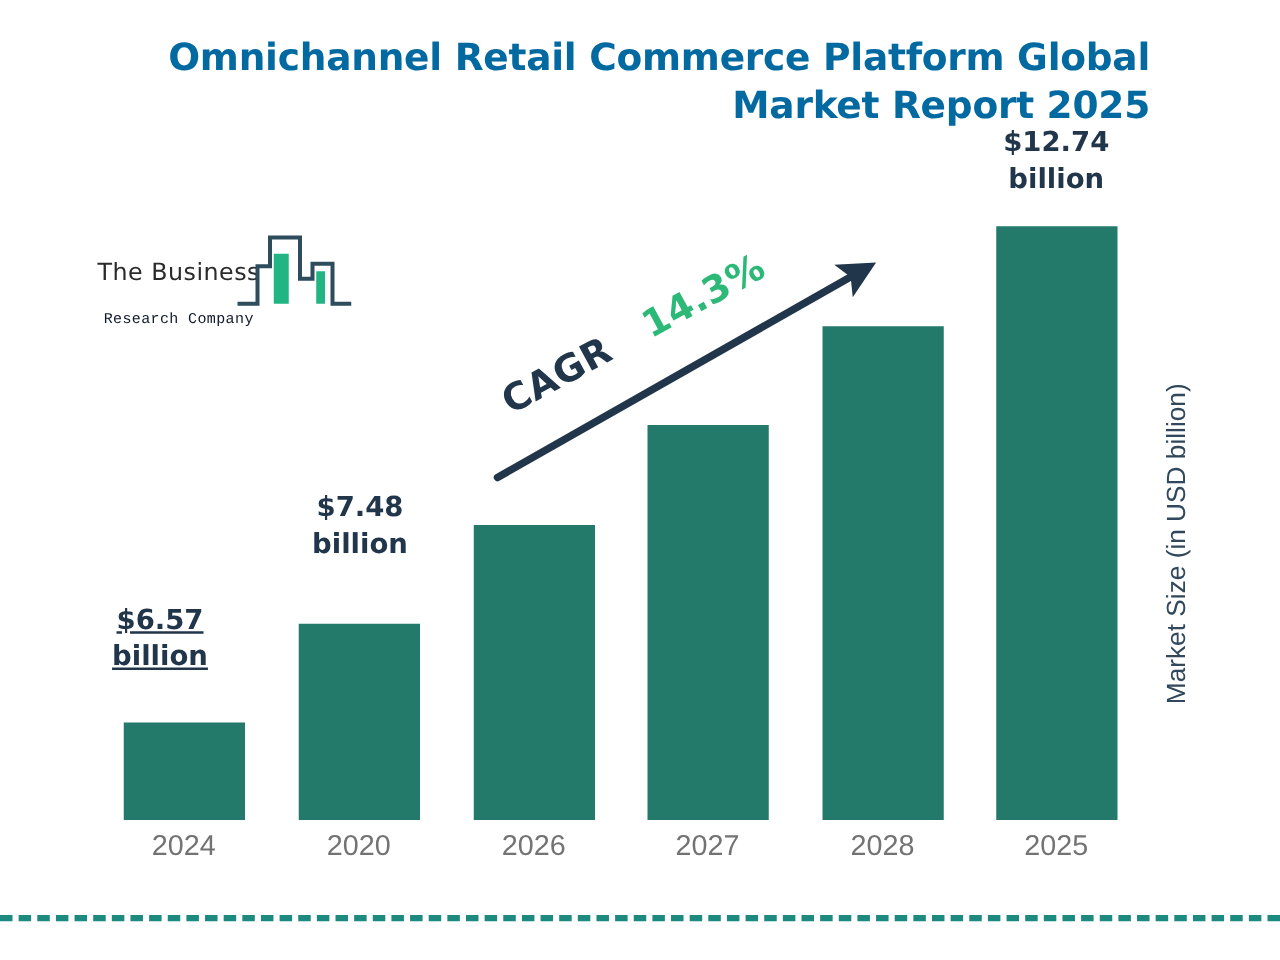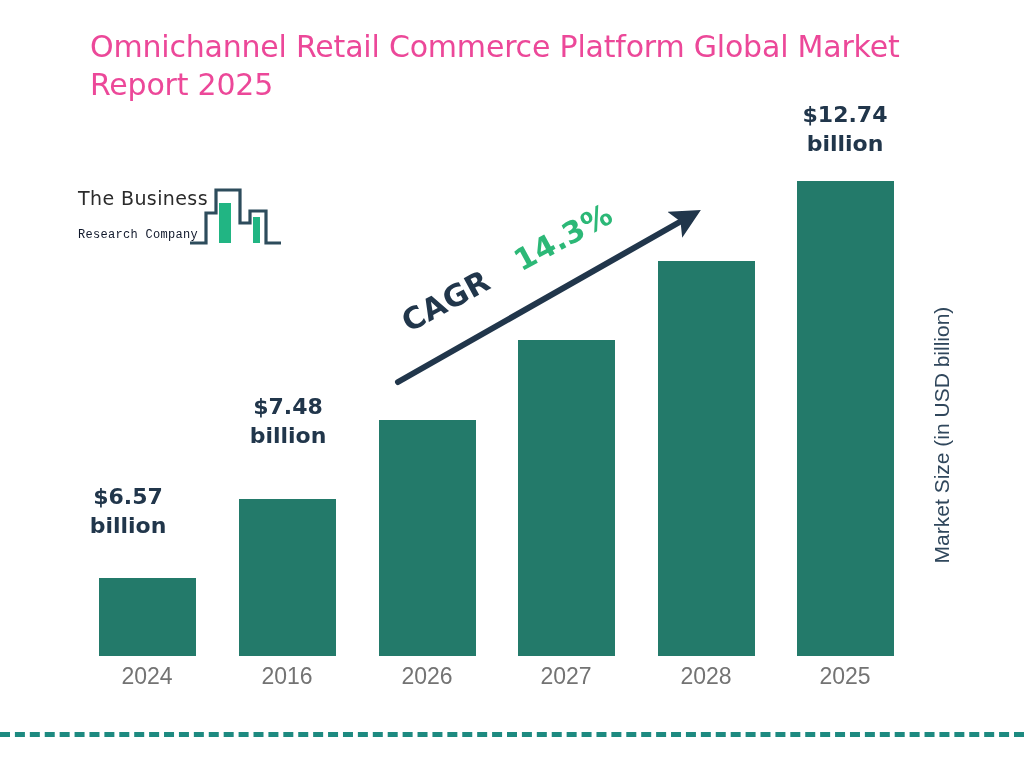--- a/index.html
+++ b/index.html
@@ -14,42 +14,43 @@
     overflow: hidden;
     font-family: "Liberation Sans", sans-serif;
   }
 
   
   .chart-title {
     position: absolute;
     left: 90px;
     top: 28px;
     width: 830px;
-    text-align: left;
-    font-family: "DejaVu Sans", sans-serif;
-    font-weight: normal;
+    text-align: right;
+    font-family: "DejaVu Sans", sans-serif;
+    font-weight: bold;
     font-size: 30px;
     line-height: 1.28;
-    color: #ec4899;
+    color: #0369a1;
     letter-spacing: -0.2px;
   }
 
   
   .logo {
     position: absolute;
     left: 78px;
     top: 185px;
     width: 205px;
     height: 68px;
   }
   .logo-text {
     position: absolute;
     left: 0px;
-    top: 4px;
+    top: 24px;
     width: 130px;
+    text-align: center;
   }
   .logo-line1 {
     font-family: "DejaVu Sans", sans-serif;
     font-size: 19px;
     color: #2b2b2b;
     letter-spacing: 0.4px;
     line-height: 1;
     white-space: nowrap;
   }
   .logo-line2 {
@@ -172,37 +173,37 @@
 
 <div class="plot">
 
   <div class="bar" style="left:99px; top:578px; width:97px; height:78px;"></div>
   <div class="bar" style="left:239px; top:499px; width:97px; height:157px;"></div>
   <div class="bar" style="left:379px; top:420px; width:97px; height:236px;"></div>
   <div class="bar" style="left:518px; top:340px; width:97px; height:316px;"></div>
   <div class="bar" style="left:658px; top:261px; width:97px; height:395px;"></div>
   <div class="bar" style="left:797px; top:181px; width:97px; height:475px;"></div>
 
-  <div class="bar-value" style="left:72px; top:482px; width:112px;">
+  <div class="bar-value" style="left:72px; top:482px; width:112px;text-decoration:underline;">
     <div>$6.57</div>
     <div>billion</div>
   </div>
 
   <div class="bar-value" style="left:232px; top:392px; width:112px;">
     <div>$7.48</div>
     <div>billion</div>
   </div>
 
   <div class="bar-value" style="left:789px; top:100px; width:112px;">
     <div>$12.74</div>
     <div>billion</div>
   </div>
 
   <div class="x-label" style="left:99px;">2024</div>
-  <div class="x-label" style="left:239px;">2016</div>
+  <div class="x-label" style="left:239px;">2020</div>
   <div class="x-label" style="left:379px;">2026</div>
   <div class="x-label" style="left:518px;">2027</div>
   <div class="x-label" style="left:658px;">2028</div>
   <div class="x-label" style="left:797px;">2025</div>
 
   <svg class="plot-arrow" style="position:absolute; left:0; top:0; width:1024px; height:768px; pointer-events:none;">
     <defs>
       <marker id="arrowhead" markerWidth="5" markerHeight="5" refX="3.3" refY="2.5" orient="auto">
         <path d="M0,0 L5,2.5 L0,5 L1.1,2.5 Z" fill="#21364b"></path>
       </marker>

